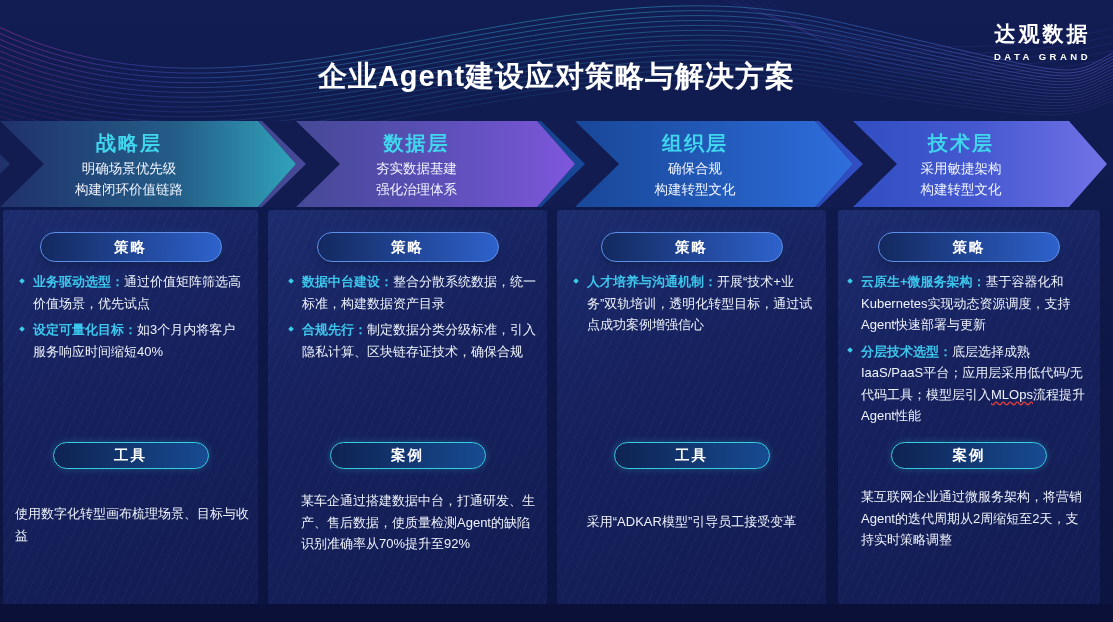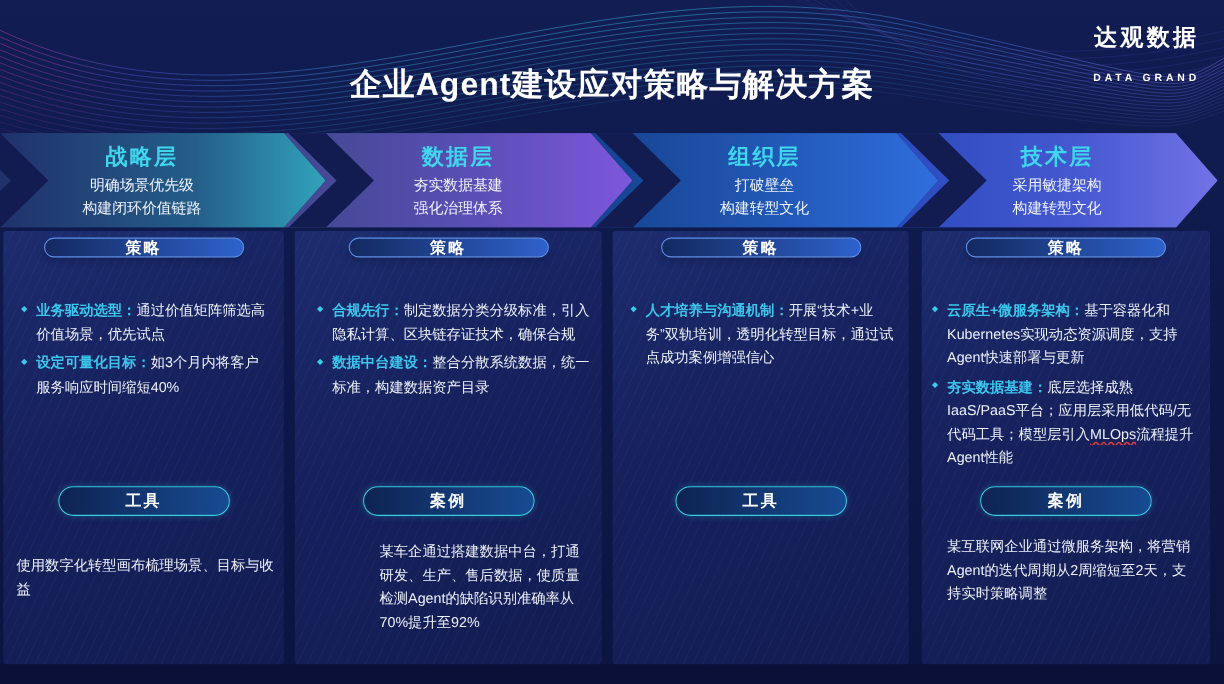--- a/index.html
+++ b/index.html
@@ -10,21 +10,21 @@
   }
   #wave-svg { position:absolute; top:0; left:0; pointer-events:none; }
   .footer-strip { position:absolute; left:0; bottom:0; width:100%; height:18px; background:#0a1038; }
 
   .title {
     position:absolute; top:57px; left:0; right:0; margin:0; text-align:center;
     font-size:29px; font-weight:bold; color:#ffffff; letter-spacing:1px; z-index:6;
   }
   .logo { position:absolute; top:20px; right:22px; text-align:center; color:#fff; z-index:6; }
   .logo-cn { font-size:21px; font-weight:bold; letter-spacing:3px; }
-  .logo-en { font-size:9.5px; font-weight:bold; letter-spacing:3.5px; margin-top:18px; }
+  .logo-en { font-size:9.5px; font-weight:bold; letter-spacing:3.5px; margin-top:3px; }
 
   
   .arrows { position:absolute; top:121px; left:0; width:1113px; height:86px; }
   .arrow {
     position:absolute; top:0; height:86px; box-sizing:border-box;
     display:flex; flex-direction:column; align-items:center; padding-top:9px;
   }
   .arrow-title { font-size:20px; font-weight:bold; color:#3fd6ee; line-height:26px; letter-spacing:2px; }
   .arrow-sub { margin-top:2px; text-align:center; color:#f0f4ff; font-size:13.5px; line-height:21px; }
   .notch { clip-path:polygon(0 0, calc(100% - 38px) 0, 100% 50%, calc(100% - 38px) 100%, 0 100%, 38px 50%); }
@@ -59,41 +59,41 @@
   .p1 { left:268px; width:279px; }
   .p2 { left:557px; width:269px; }
   .p3 { left:838px; width:262px; }
 
   .pill {
     position:absolute; left:50%; transform:translateX(-50%); z-index:2;
     border-radius:999px; display:flex; align-items:center; justify-content:center;
     color:#ffffff; font-weight:bold; font-size:14.5px; letter-spacing:2px; box-sizing:border-box;
   }
   .pill-strategy {
-    top:6px; width:182px; height:18px;
+    top:22px; width:182px; height:30px;
     background:linear-gradient(90deg,#13295f 0%, #2e62cc 100%);
     border:1px solid #5d8fe8; box-shadow:0 2px 7px rgba(4,10,32,.55), 0 0 8px rgba(70,130,240,.25);
   }
   .pill-outline {
     top:232px; width:156px; height:27px;
     background:linear-gradient(90deg,#0e2352 0%, #174b92 100%);
     border:1.5px solid #35cde0; box-shadow:0 0 7px rgba(53,205,224,.28);
   }
 
   .bullets { position:absolute; top:61px; left:0; right:0; margin:0; padding:0 10px 0 30px; list-style:none; z-index:2; }
   .p1 .bullets { padding-left:34px; }
   .p3 .bullets { padding-left:23px; }
   .bullet { position:relative; font-size:13px; line-height:21.5px; color:#eef2fb; margin-bottom:5px; }
   .marker { position:absolute; left:-13px; top:7.5px; width:4px; height:4px; background:#39cde8; transform:rotate(45deg); }
   .lead { color:#3cc6ec; font-weight:bold; text-underline-offset:3px; text-decoration-thickness:1px; }
   .spell { text-decoration:underline wavy #e23c3c; text-decoration-skip-ink:none; text-underline-offset:2px; }
 
   .bottom-text { position:absolute; margin:0; font-size:13px; line-height:21.5px; color:#eef2fb; z-index:2; }
   .p0 .bottom-text { top:293px; left:12px; right:8px; }
-  .p1 .bottom-text { top:280px; left:33px; right:12px;margin-left:44px; }
+  .p1 .bottom-text { top:280px; left:33px; right:12px; }
   .p2 .bottom-text { top:301px; left:12px; right:12px; text-align:center; }
   .p3 .bottom-text { top:276px; left:23px; right:12px; }
 </style>
 </head>
 <body>
 
 <div class="stage">
 
   <svg id="wave-svg" width="1113" height="215" viewBox="0 0 1113 215">
     <defs>
@@ -149,21 +149,21 @@
     <div class="arrow arrow2 notch">
       <div class="arrow-title">数据层</div>
       <div class="arrow-sub">
         <div>夯实数据基建</div>
         <div>强化治理体系</div>
       </div>
     </div>
     <div class="arrow arrow3 notch">
       <div class="arrow-title">组织层</div>
       <div class="arrow-sub">
-        <div>打破壁垒</div>
+        <div>确保合规</div>
         <div>构建转型文化</div>
       </div>
     </div>
     <div class="arrow arrow4 notch">
       <div class="arrow-title">技术层</div>
       <div class="arrow-sub">
         <div>采用敏捷架构</div>
         <div>构建转型文化</div>
       </div>
     </div>
@@ -179,39 +179,40 @@
       <li class="bullet"><span class="marker"></span><span class="lead">业务驱动选型：</span><span>通过价值矩阵筛选高价值场景，优先试点</span></li>
       <li class="bullet"><span class="marker"></span><span class="lead">设定可量化目标：</span><span>如3个月内将客户服务响应时间缩短40%</span></li>
     </ul>
     <div class="pill pill-outline">工具</div>
     <p class="bottom-text">使用数字化转型画布梳理场景、目标与收益</p>
   </section>
 
   <section class="panel p1">
     <div class="pill pill-strategy">策略</div>
     <ul class="bullets">
+      <li class="bullet"><span class="marker"></span><span class="lead">数据中台建设：</span><span>整合分散系统数据，统一标准，构建数据资产目录</span></li>
       <li class="bullet"><span class="marker"></span><span class="lead">合规先行：</span><span>制定数据分类分级标准，引入隐私计算、区块链存证技术，确保合规</span></li>
-      <li class="bullet"><span class="marker"></span><span class="lead">数据中台建设：</span><span>整合分散系统数据，统一标准，构建数据资产目录</span></li>
     </ul>
     <div class="pill pill-outline">案例</div>
     <p class="bottom-text">某车企通过搭建数据中台，打通研发、生产、售后数据，使质量检测Agent的缺陷识别准确率从70%提升至92%</p>
   </section>
 
   <section class="panel p2">
     <div class="pill pill-strategy">策略</div>
     <ul class="bullets">
       <li class="bullet"><span class="marker"></span><span class="lead">人才培养与沟通机制：</span><span>开展“技术+业务”双轨培训，透明化转型目标，通过试点成功案例增强信心</span></li>
     </ul>
     <div class="pill pill-outline">工具</div>
+    <p class="bottom-text">采用“ADKAR模型”引导员工接受变革</p>
   </section>
 
   <section class="panel p3">
     <div class="pill pill-strategy">策略</div>
     <ul class="bullets">
       <li class="bullet"><span class="marker"></span><span class="lead">云原生+微服务架构：</span><span>基于容器化和Kubernetes实现动态资源调度，支持Agent快速部署与更新</span></li>
-      <li class="bullet"><span class="marker"></span><span class="lead">夯实数据基建：</span><span class="allow-spell">底层选择成熟IaaS/PaaS平台；应用层采用低代码/无代码工具；模型层引入<span class="spell">MLOps</span>流程提升Agent性能</span></li>
+      <li class="bullet"><span class="marker"></span><span class="lead">分层技术选型：</span><span class="allow-spell">底层选择成熟IaaS/PaaS平台；应用层采用低代码/无代码工具；模型层引入<span class="spell">MLOps</span>流程提升Agent性能</span></li>
     </ul>
     <div class="pill pill-outline">案例</div>
     <p class="bottom-text">某互联网企业通过微服务架构，将营销Agent的迭代周期从2周缩短至2天，支持实时策略调整</p>
   </section>
 
   <div class="footer-strip"></div>
 </div>
 
 </body></html>

